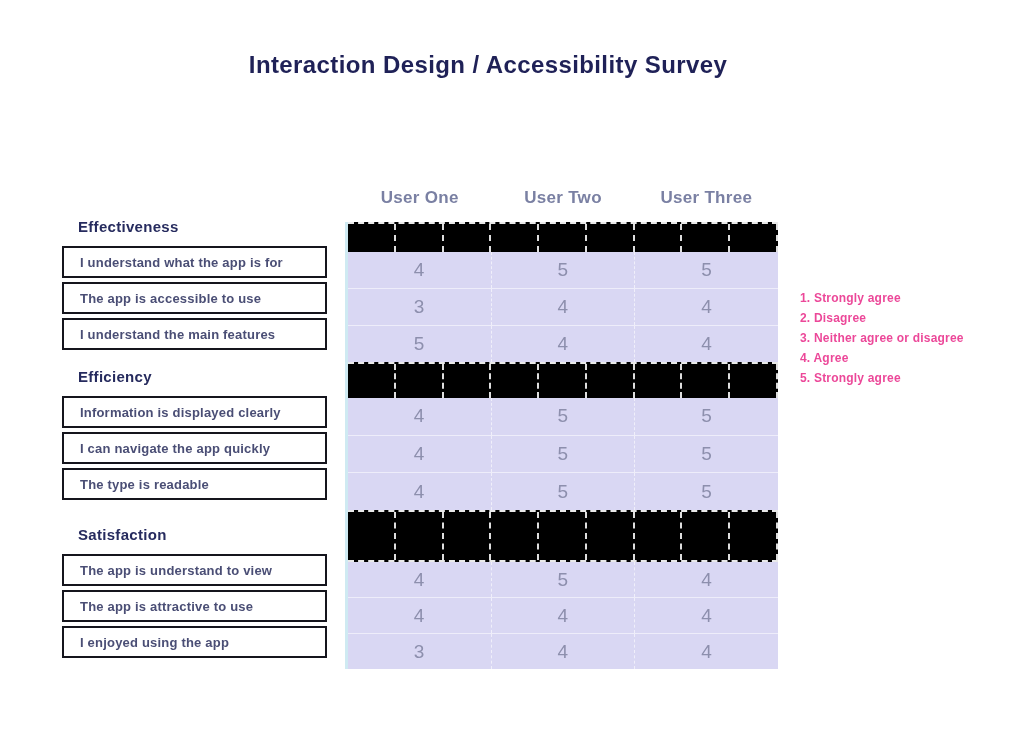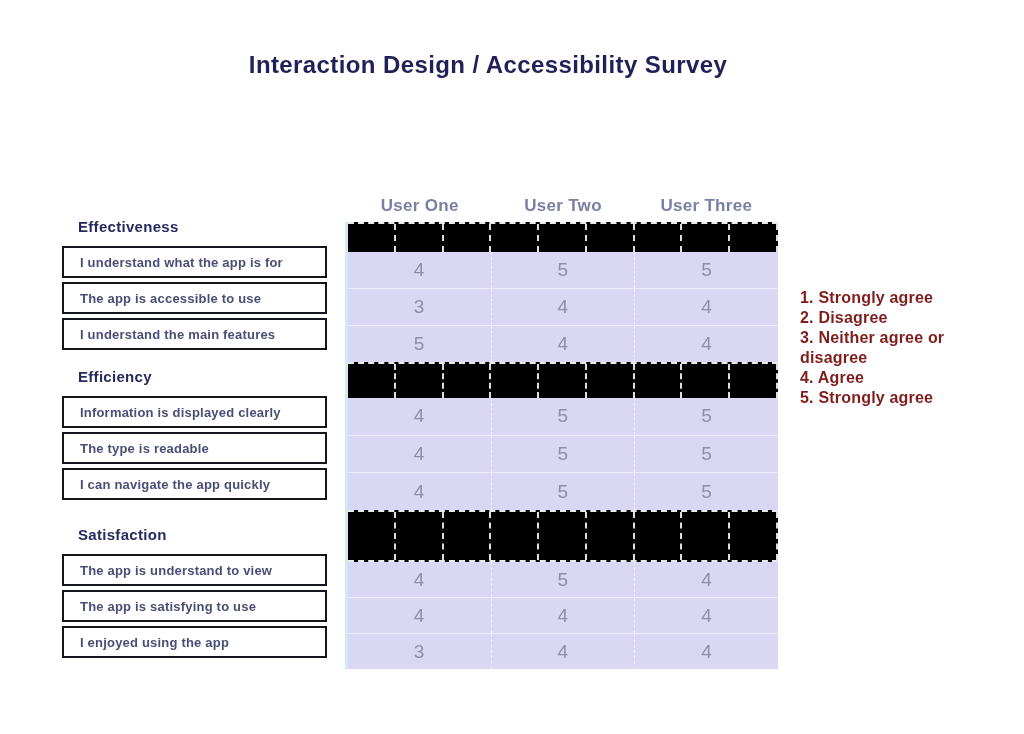--- a/index.html
+++ b/index.html
@@ -11,21 +11,21 @@
 
   
   .title {
     position:absolute; top:51px; left:0; width:100%; margin:0;
     text-align:center; font-size:24px; font-weight:700;
     letter-spacing:0.4px; color:#1f2157;
   }
 
   
   .user-headers {
-    position:absolute; left:348px; top:196px; width:430px; height:24px;
+    position:absolute; left:348px; top:188px; width:430px; height:24px;
     display:flex;
   }
   .user-h {
     flex:1; text-align:center; font-size:17px; font-weight:600;
     letter-spacing:0.3px; color:#7a80a3;
   }
 
   
   .left-sec { position:absolute; left:62px; width:265px; }
   .left-sec.sec0 { top:218px; }
@@ -68,22 +68,22 @@
   .score-row + .score-row { border-top:1px solid rgba(255,255,255,0.55); }
   .score-cell {
     flex:1; display:flex; align-items:center; justify-content:center;
     font-size:19px; letter-spacing:0.5px; color:#8d8fad;
   }
   .score-cell + .score-cell { border-left:1px dashed rgba(255,255,255,0.6); }
 
   
   .legend { position:absolute; left:800px; top:288px; width:200px; }
   .legend-line {
-    font-size:16px; font-weight:600; line-height:20px;
-    letter-spacing:0.2px; color:#7f1d1d;
+    font-size:12px; font-weight:600; line-height:20px;
+    letter-spacing:0.2px; color:#ec4899;
   }
 </style>
 </head>
 <body>
 
 <div class="canvas">
   <h1 class="title">Interaction Design / Accessibility Survey</h1>
   <div class="user-headers" id="user-headers">
       <div class="user-h">User One</div>
       <div class="user-h">User Two</div>
@@ -92,27 +92,27 @@
   <div class="left-col" id="left-col">
       <section class="left-sec sec0">
         <h2 class="sec-title">Effectiveness</h2>
         <div class="q-box">I understand what the app is for</div>
         <div class="q-box">The app is accessible to use</div>
         <div class="q-box">I understand the main features</div>
       </section>
       <section class="left-sec sec1">
         <h2 class="sec-title">Efficiency</h2>
         <div class="q-box">Information is displayed clearly</div>
+        <div class="q-box">I can navigate the app quickly</div>
         <div class="q-box">The type is readable</div>
-        <div class="q-box">I can navigate the app quickly</div>
       </section>
       <section class="left-sec sec2">
         <h2 class="sec-title">Satisfaction</h2>
         <div class="q-box">The app is understand to view</div>
-        <div class="q-box">The app is satisfying to use</div>
+        <div class="q-box">The app is attractive to use</div>
         <div class="q-box">I enjoyed using the app</div>
       </section>
     </div>
   <div class="table-wrap" id="table-wrap">
     <div class="cyan-line"></div>
   <div class="table-sec sec0">
         <div class="bar">
           <div class="bar-cell"></div>
           <div class="bar-cell"></div>
           <div class="bar-cell"></div>

